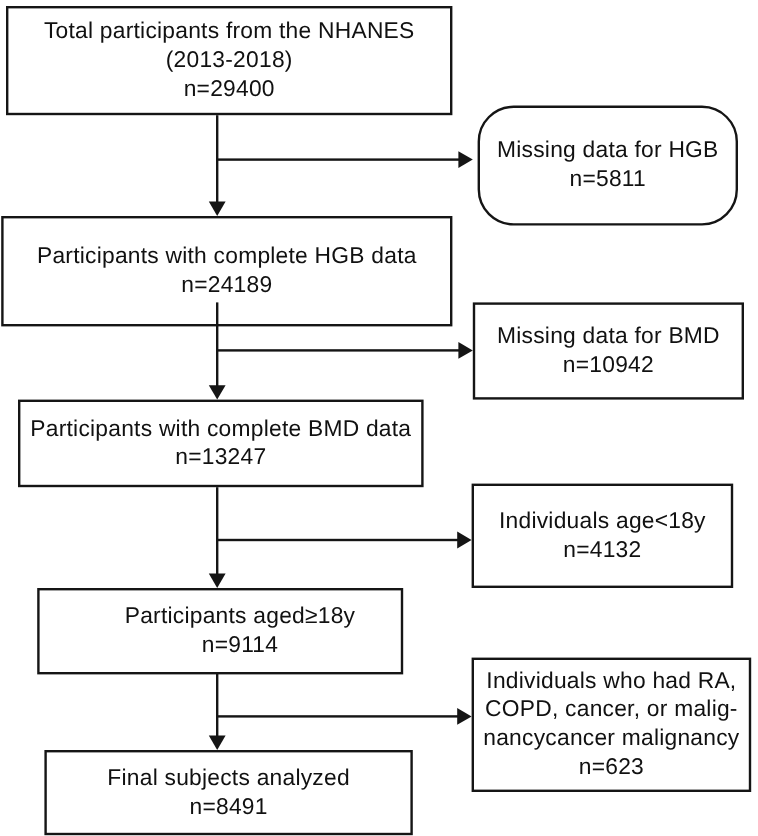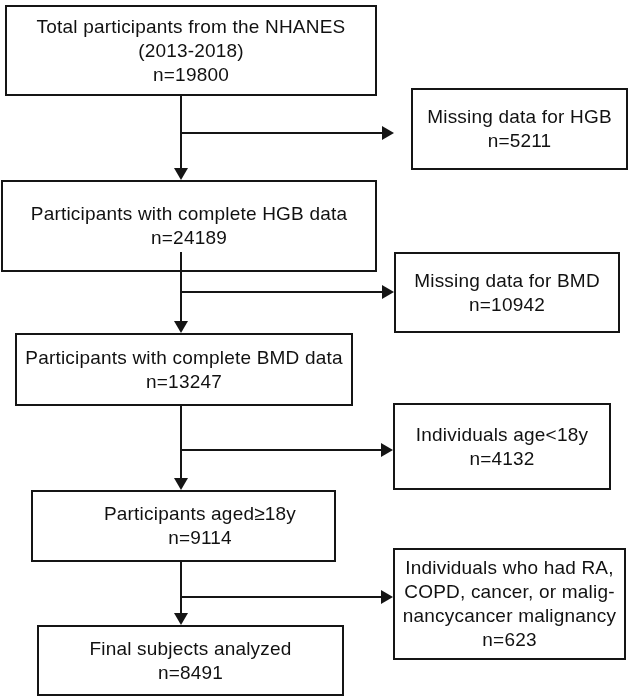--- a/index.html
+++ b/index.html
@@ -33,21 +33,21 @@
   .box .line { width: 100%; }
 
   
   .b-l1 { left: 5px;   top: 5px;   width: 372px; height: 91px;  }
   .b-l2 { left: 1px;   top: 180px; width: 376px; height: 92px;  }
   .b-l3 { left: 15px;  top: 333px; width: 338px; height: 73px;  }
   .b-l4 { left: 31px;  top: 490px; width: 305px; height: 72px; padding-left: 33px;  }
   .b-l5 { left: 37px;  top: 625px; width: 307px; height: 71px; align-items: flex-end;  }
 
   
-  .b-r1 { left: 411px; top: 88px;  width: 217px; height: 82px;  }
+  .b-r1 { left: 398px; top: 88px;  width: 217px; height: 100px; border-radius: 30px;  }
   .b-r2 { left: 394px; top: 252px; width: 226px; height: 81px;  }
   .b-r3 { left: 393px; top: 403px; width: 218px; height: 87px;  }
   .b-r4 { left: 393px; top: 548px; width: 233px; height: 112px; }
 
   
   .vline {
     position: absolute;
     width: 2px;
     background: #151515;
     left: 180px;
@@ -95,21 +95,21 @@
   .ar4 { left: 381px; top: 590px; }
 </style>
 </head>
 <body>
 
 <div class="canvas">
 
   <div class="box b-l1">
     <div class="line">Total participants from the NHANES</div>
     <div class="line">(2013-2018)</div>
-    <div class="line">n=19800</div>
+    <div class="line">n=29400</div>
   </div>
 
   <div class="box b-l2">
     <div class="line">Participants with complete HGB data</div>
     <div class="line">n=24189</div>
   </div>
 
   <div class="box b-l3">
     <div class="line">Participants with complete BMD data</div>
     <div class="line">n=13247</div>
@@ -120,21 +120,21 @@
     <div class="line">n=9114</div>
   </div>
 
   <div class="box b-l5">
     <div class="line">Final subjects analyzed</div>
     <div class="line">n=8491</div>
   </div>
 
   <div class="box b-r1">
     <div class="line">Missing data for HGB</div>
-    <div class="line">n=5211</div>
+    <div class="line">n=5811</div>
   </div>
 
   <div class="box b-r2">
     <div class="line">Missing data for BMD</div>
     <div class="line">n=10942</div>
   </div>
 
   <div class="box b-r3">
     <div class="line">Individuals age&lt;18y</div>
     <div class="line">n=4132</div>

